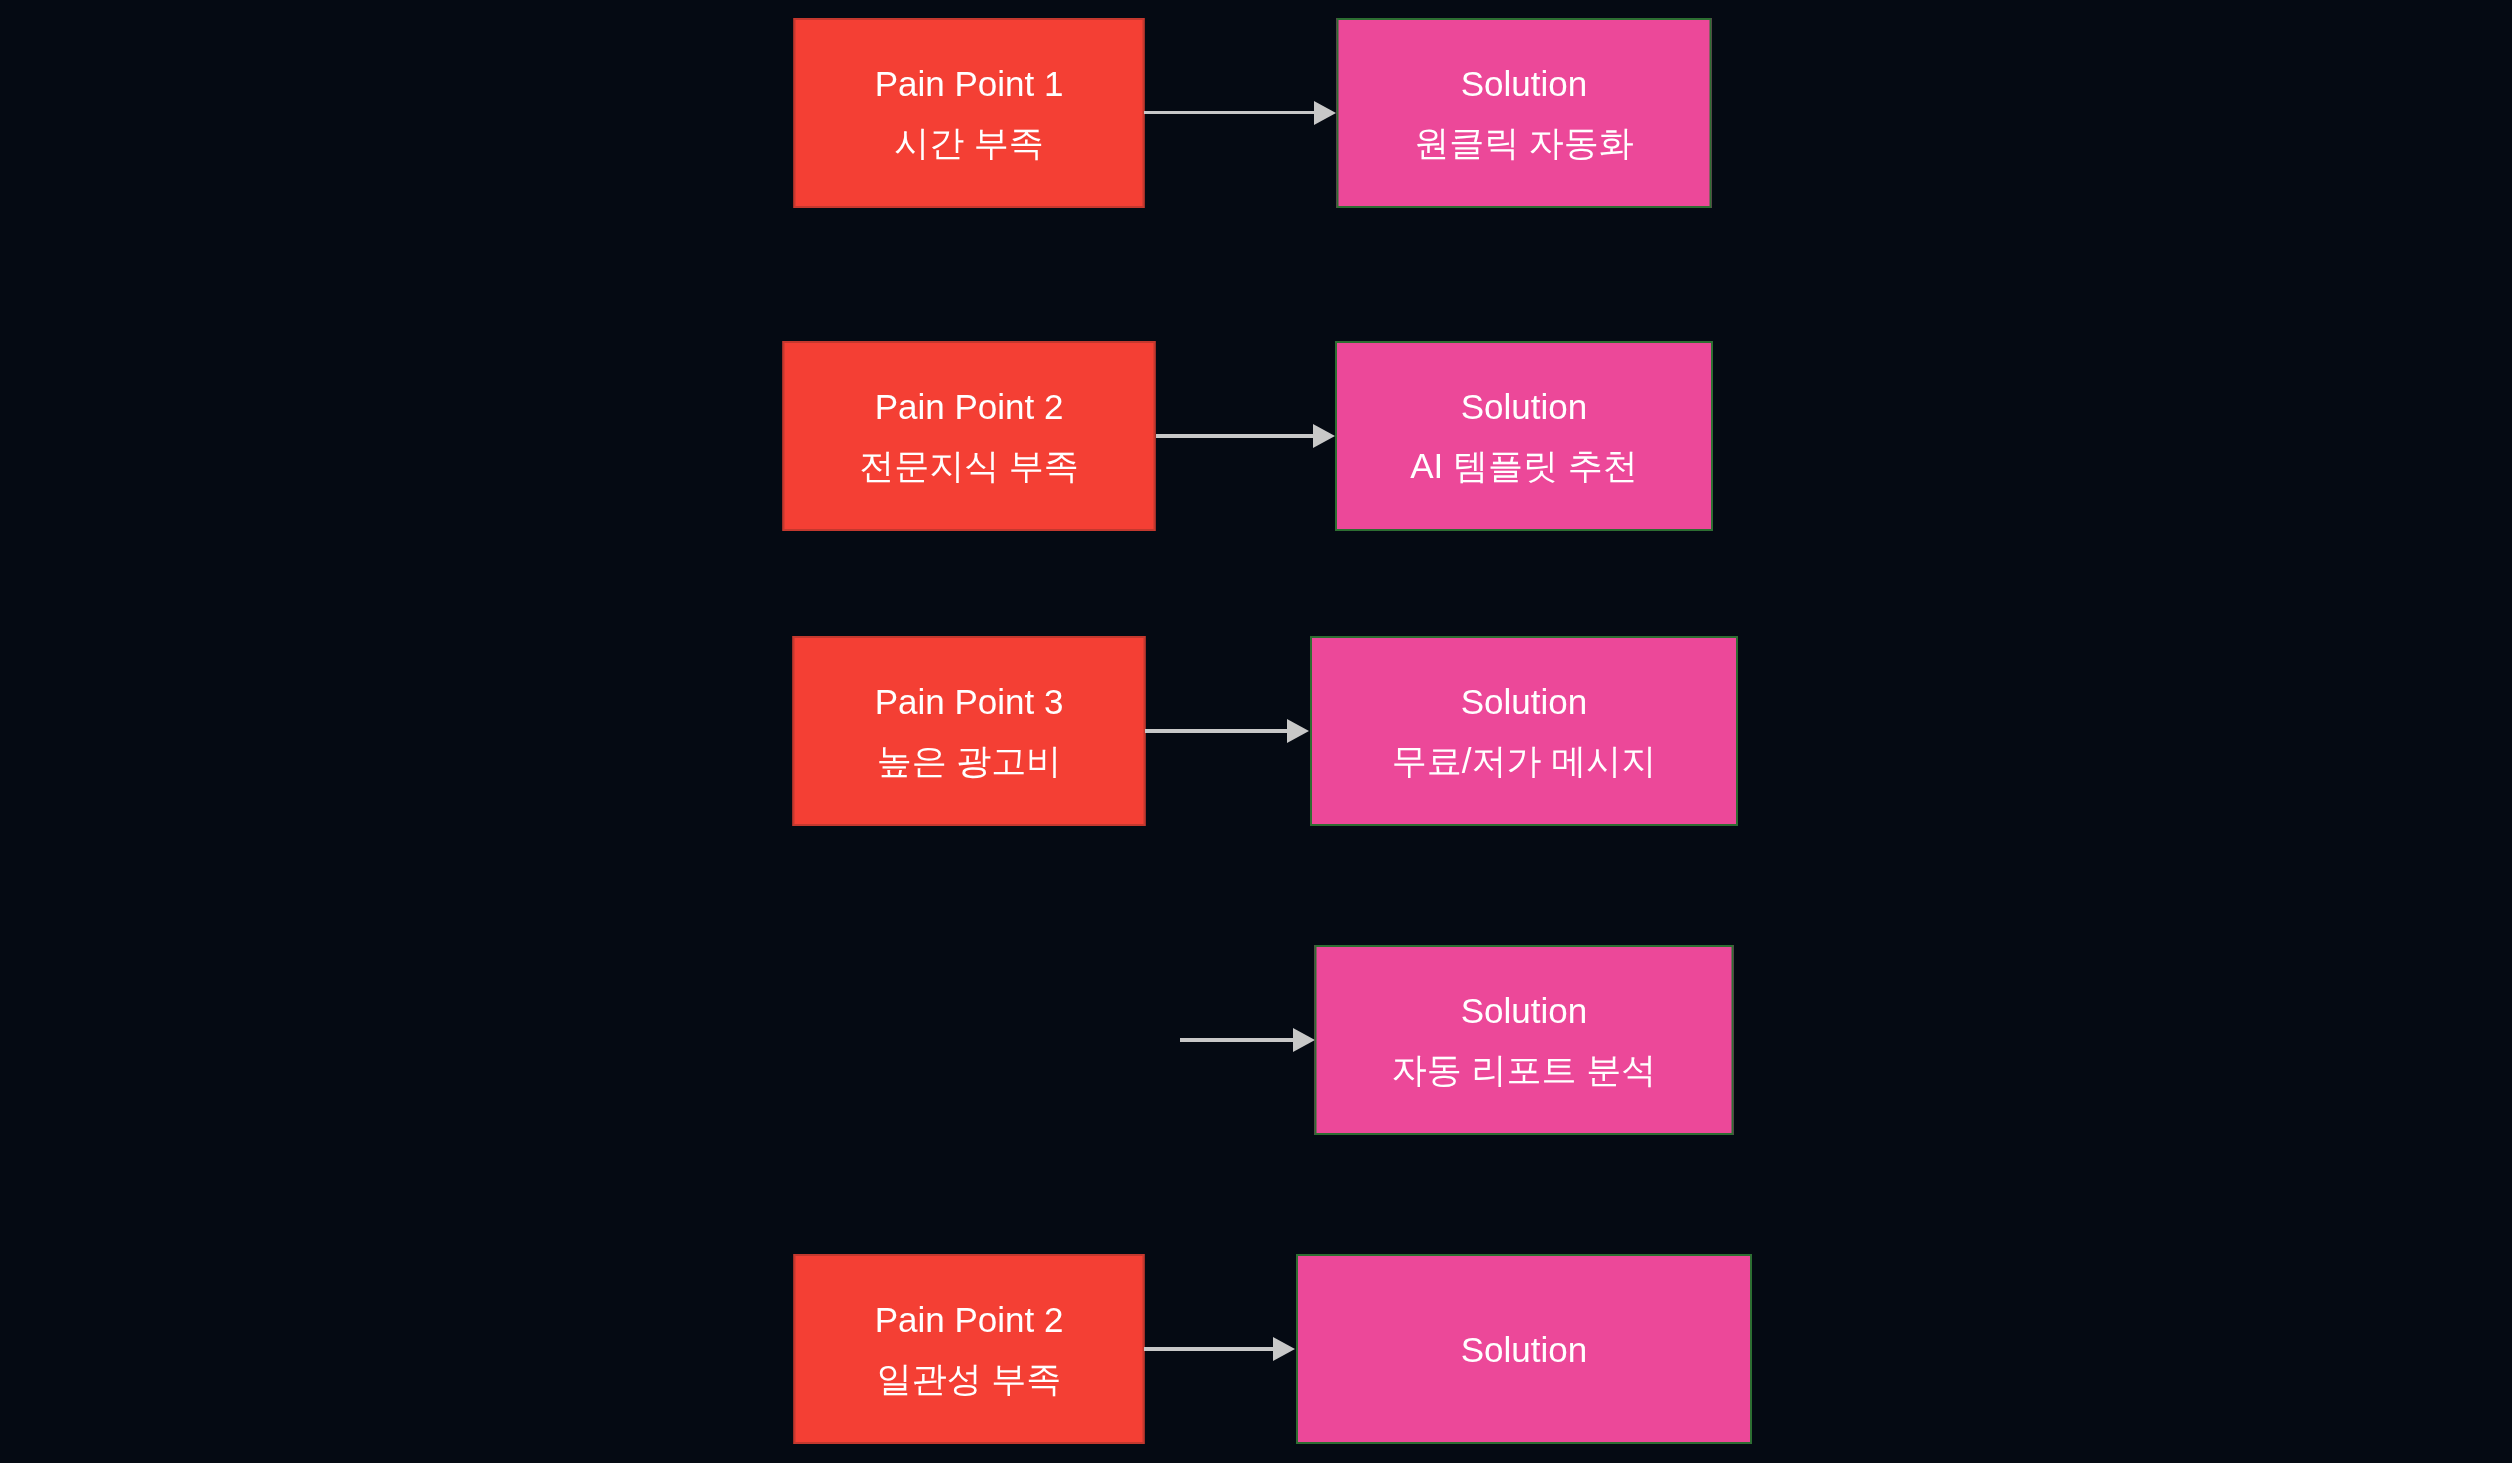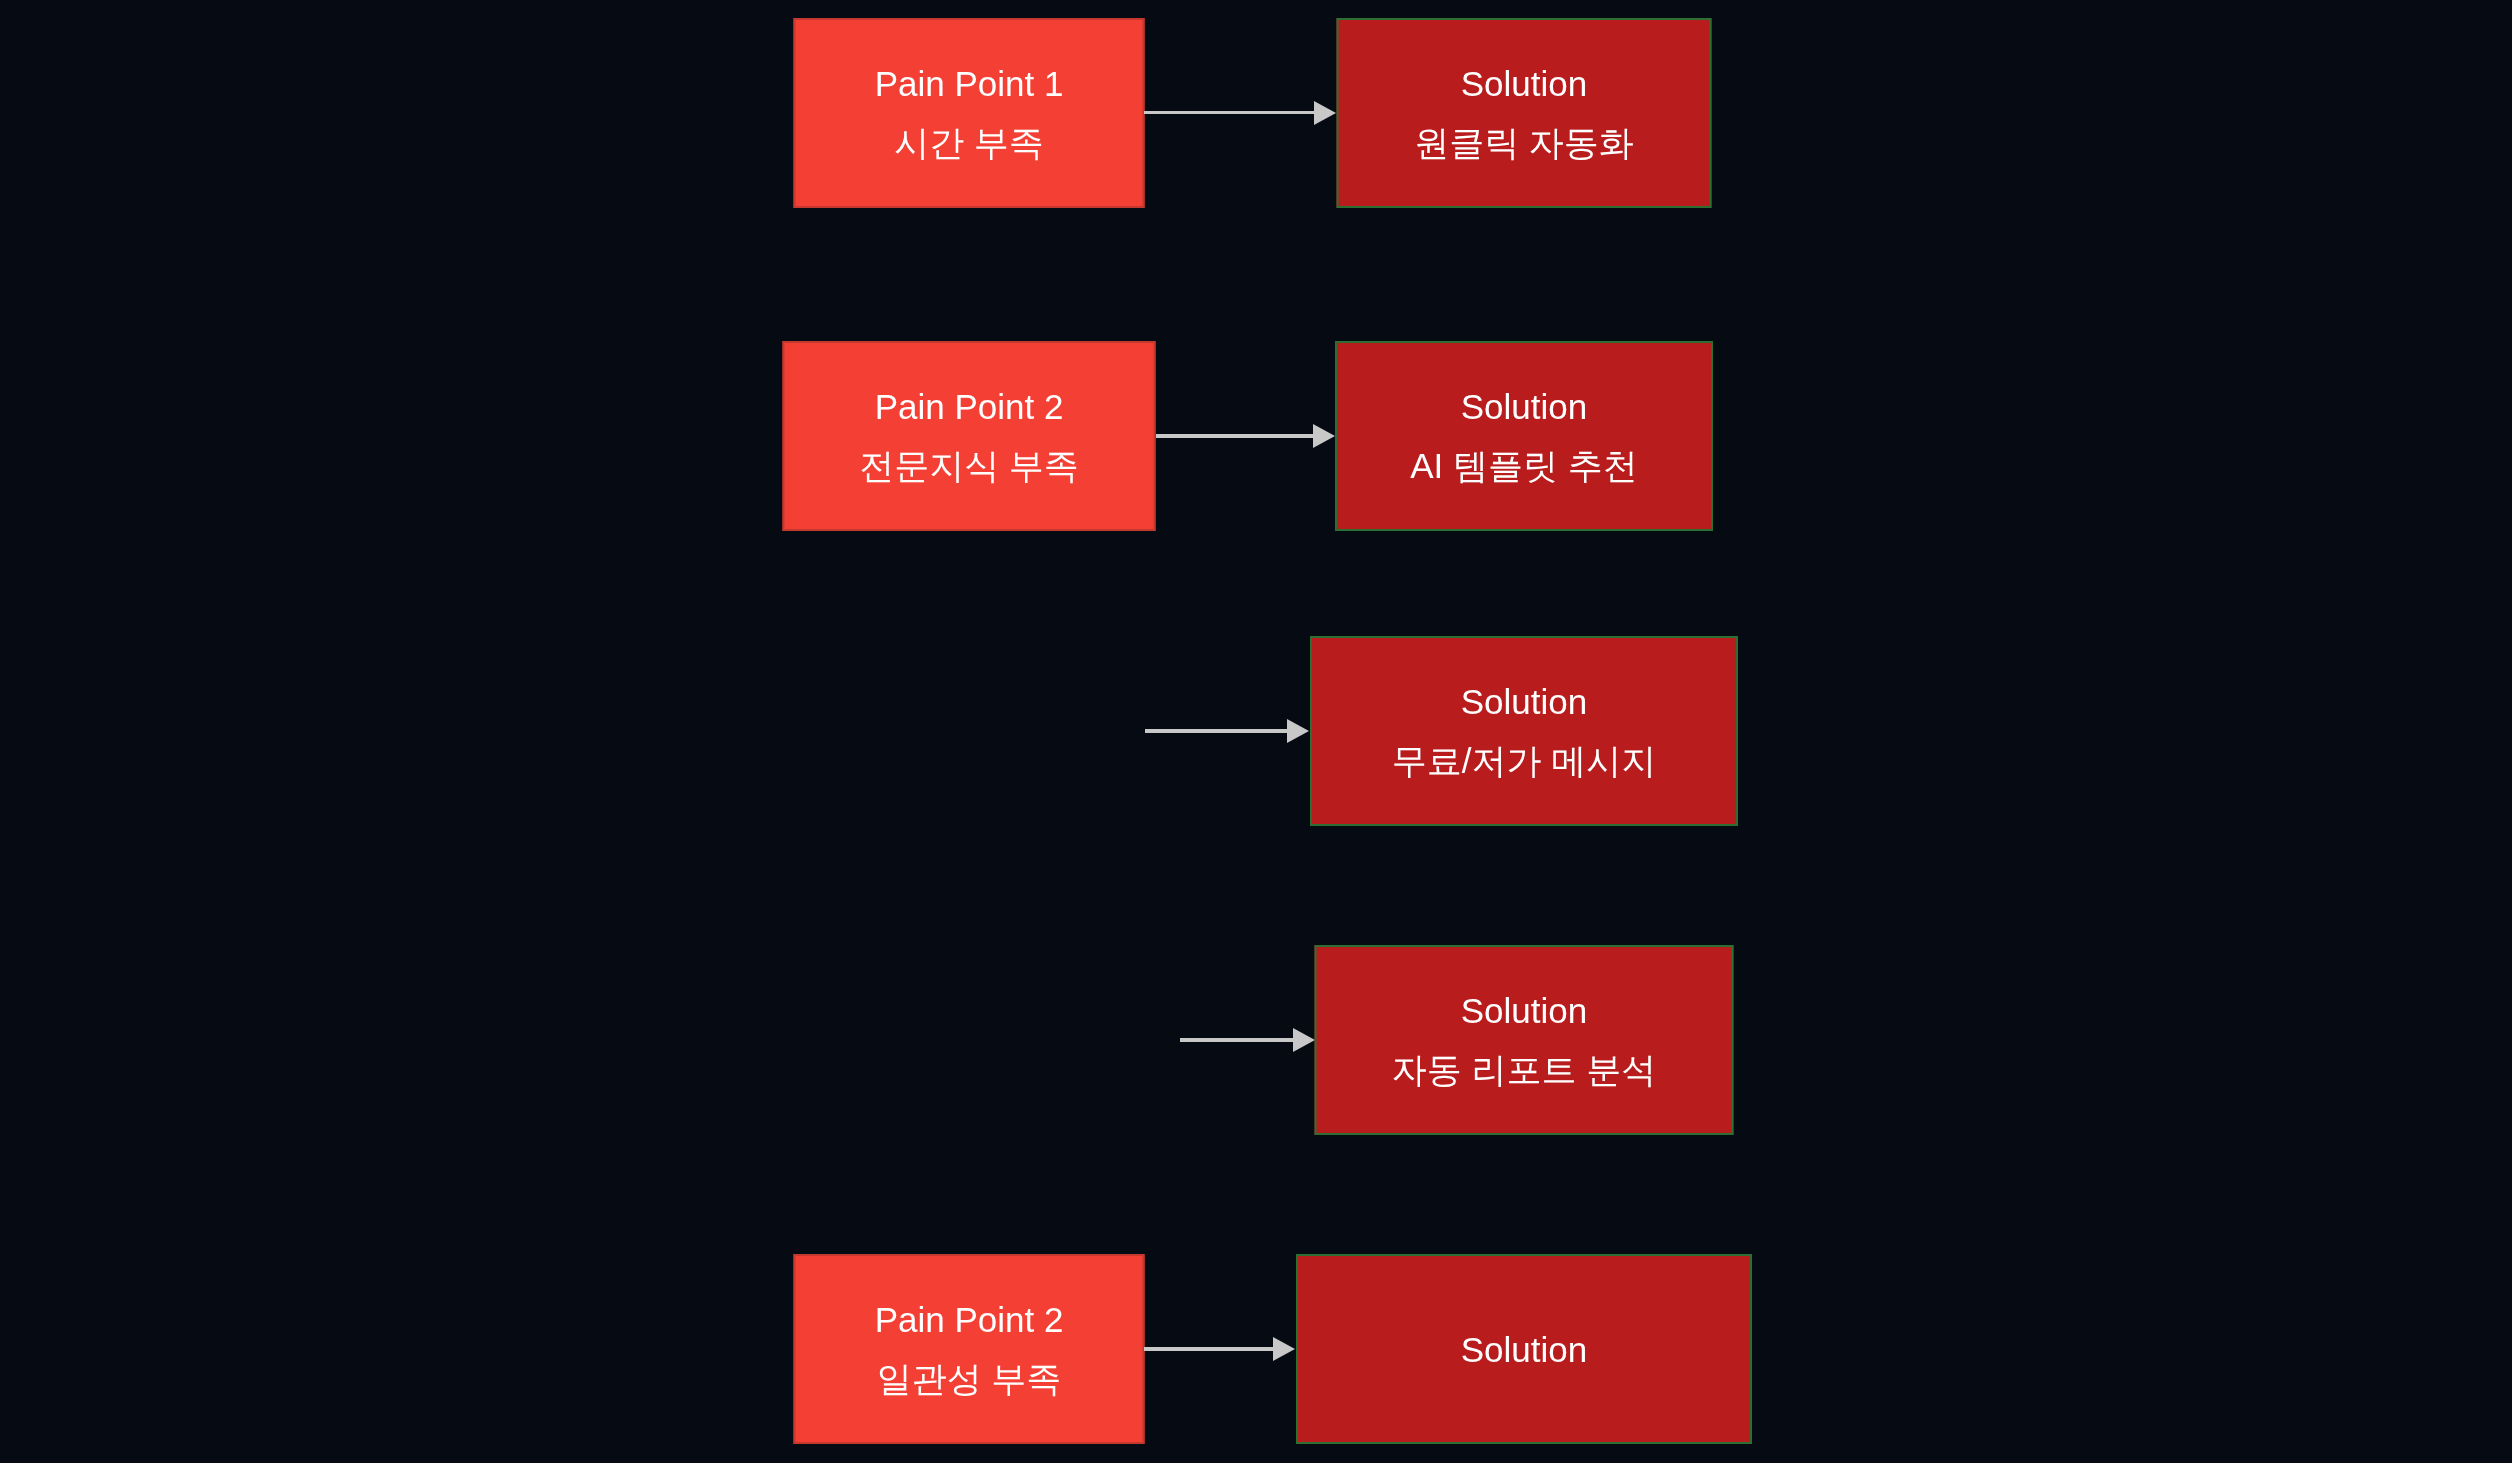--- a/index.html
+++ b/index.html
@@ -40,21 +40,21 @@
     line-height: 59px;
     white-space: nowrap;
   }
   .box.pain {
     left: 969px;
     background: #f43f34;
     border-color: #c4382e;
   }
   .box.solution {
     left: 1524px;
-    background: #b91c1c;
+    background: #ec4899;
     border-color: #2d6e32;
   }
   .arrow {
     position: absolute;
     height: 0;
   }
   .arrow-line {
     position: absolute;
     left: 0;
     right: 18.5px;
@@ -102,20 +102,24 @@
       <div class="arrow-line"></div>
       <div class="arrow-head"></div>
     </div>
     <div class="box solution" style="width:378px">
       <div>Solution</div>
       <div>AI 템플릿 추천</div>
     </div>
   </div>
 
   <div class="row" style="top:636px">
+    <div class="box pain" style="width:353px">
+      <div>Pain Point 3</div>
+      <div>높은 광고비</div>
+    </div>
     <div class="arrow" style="left:1145px;width:164px;top:95px">
       <div class="arrow-line"></div>
       <div class="arrow-head"></div>
     </div>
     <div class="box solution" style="width:428px">
       <div>Solution</div>
       <div>무료/저가 메시지</div>
     </div>
   </div>
 

